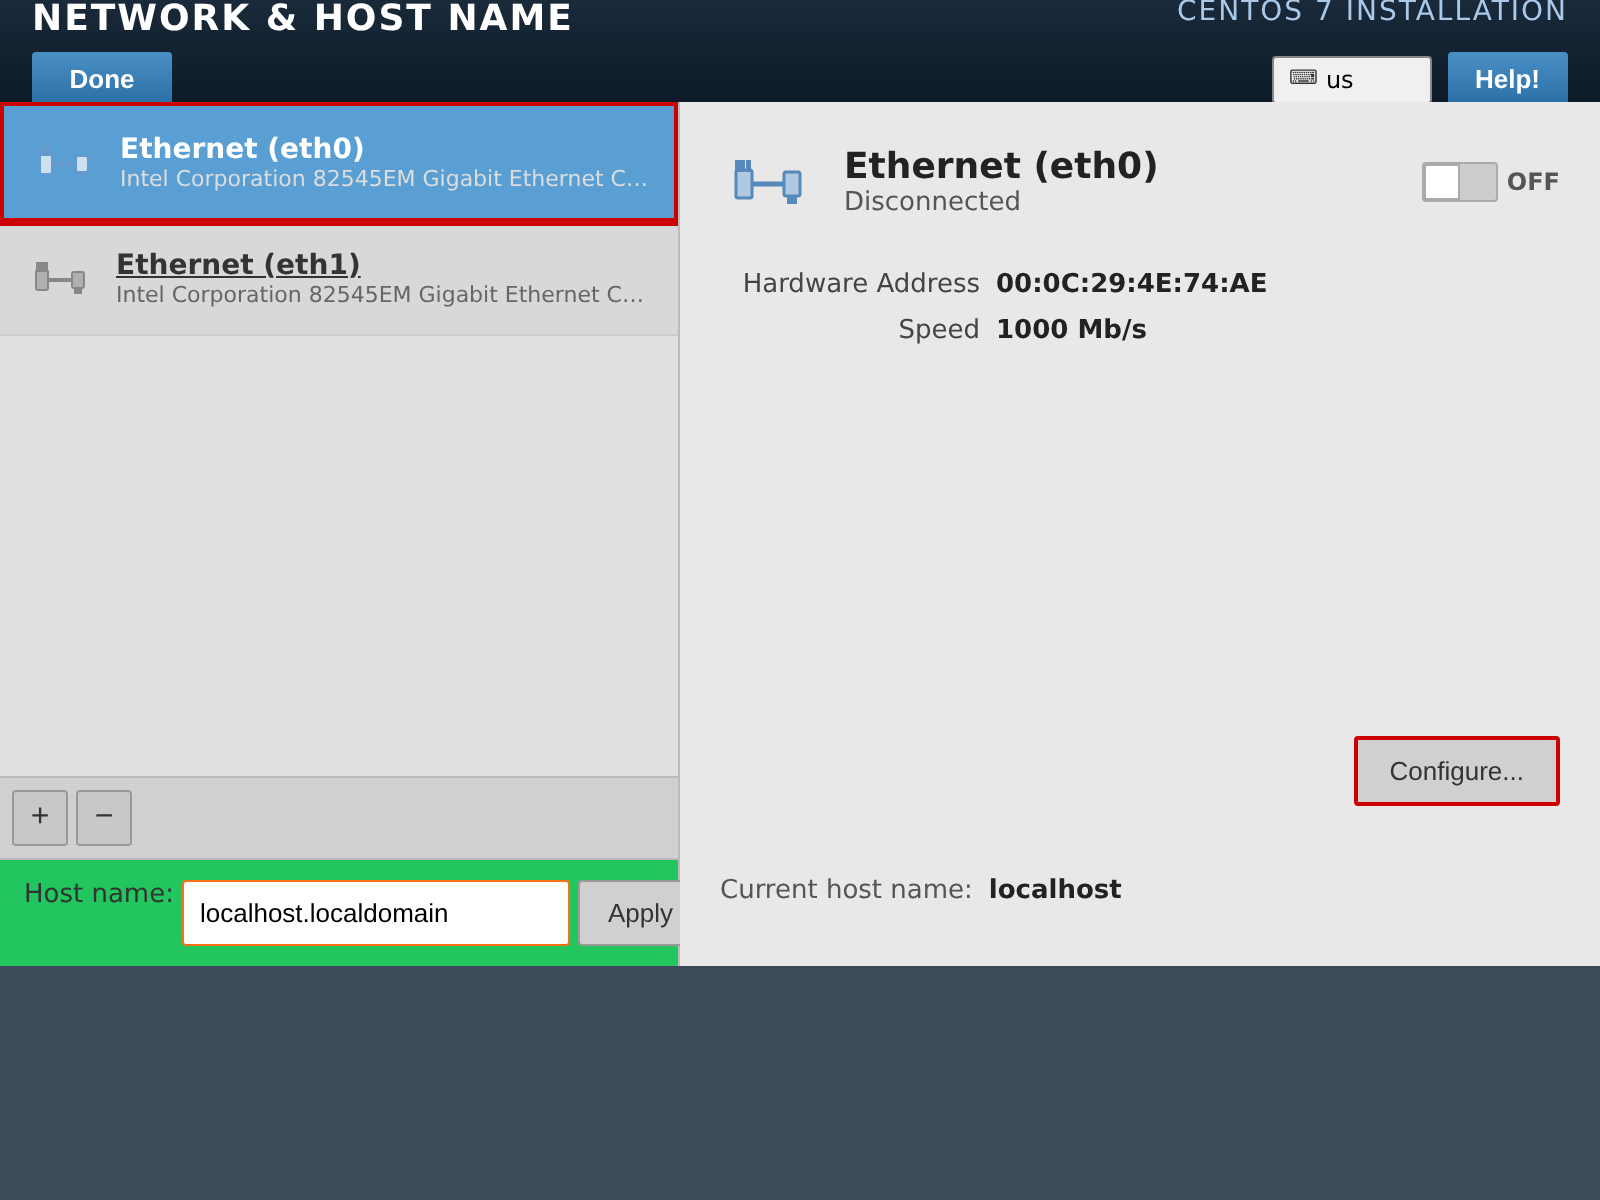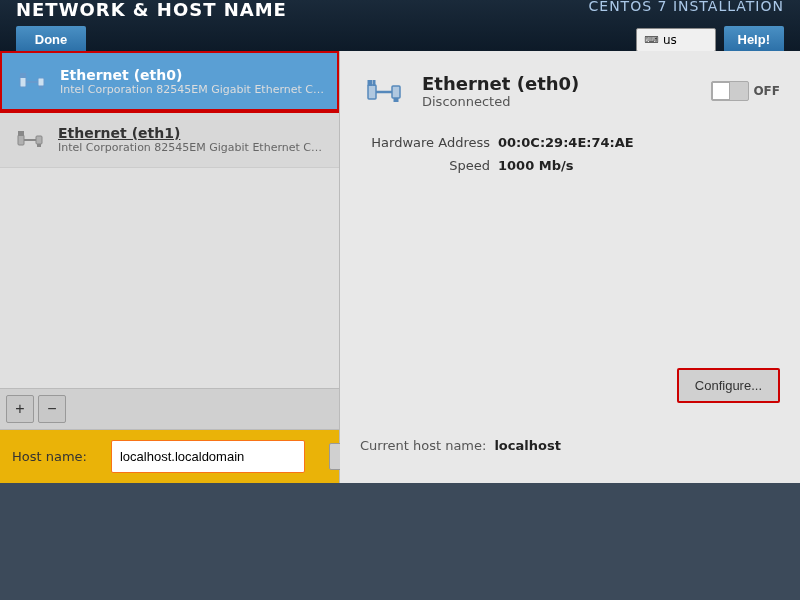--- a/index.html
+++ b/index.html
@@ -183,24 +183,23 @@
       font-size: 16px;
       display: flex;
       align-items: center;
       justify-content: center;
       border-radius: 2px;
       color: #333;
     }
 
     .hostname-row {
       display: flex;
-      align-items: center;
       padding: 10px 12px;
-      gap: 24px;
-      background: #eab308;
+      gap: 4px;
+      background: #22c55e;
       border-top: 1px solid #bbb;
     }
 
     .hostname-label {
       color: #333;
       white-space: nowrap;
       font-size: 13px;
     }
 
     .hostname-input {

